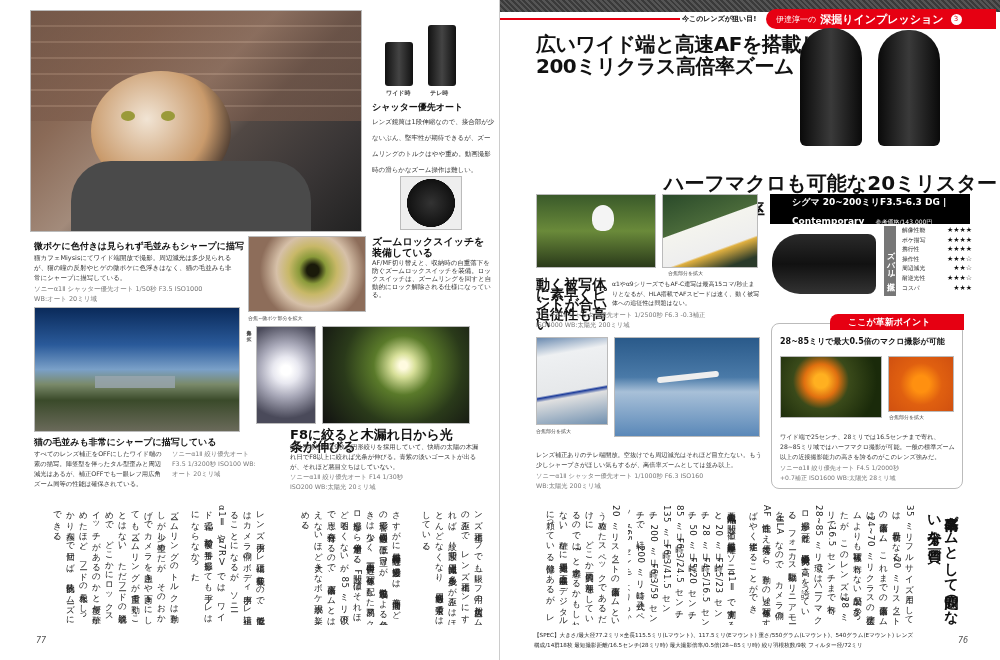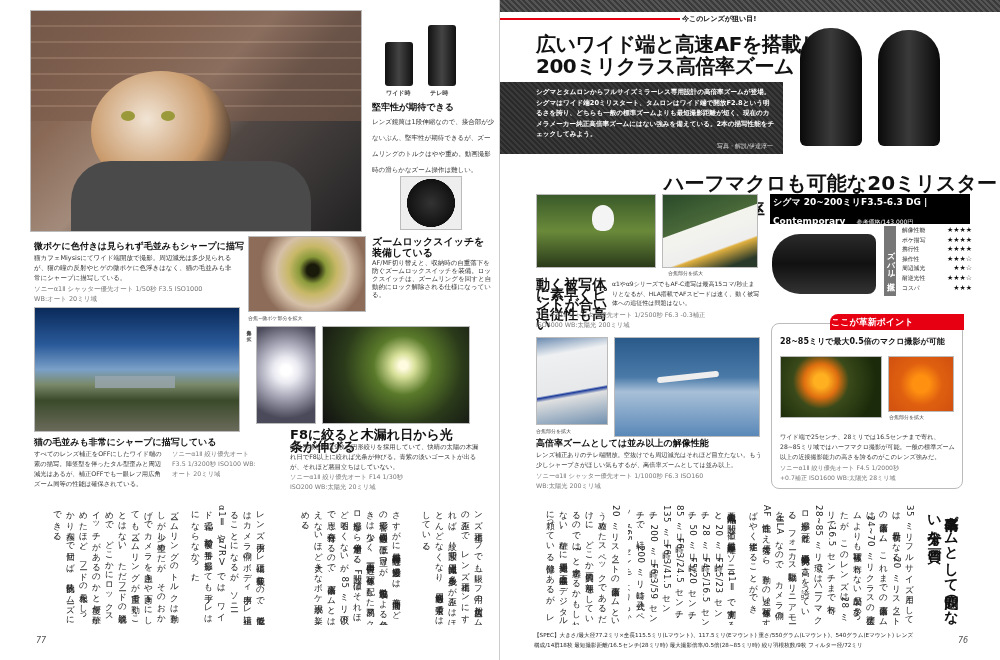--- a/index.html
+++ b/index.html
@@ -27,21 +27,21 @@
     <div style="position:absolute;left:60px;top:60px;width:140px;height:120px;border-radius:50%;background:radial-gradient(circle at 40% 40%,#f1e4d4,#c99a6b 55%,#4a3a30 80%)"></div>
     <div style="position:absolute;left:90px;top:100px;width:14px;height:10px;border-radius:50%;background:#9a9a3a"></div>
     <div style="position:absolute;left:130px;top:100px;width:14px;height:10px;border-radius:50%;background:#9a9a3a"></div>
     <div style="position:absolute;left:40px;top:150px;width:240px;height:70px;border-radius:40px 40px 0 0;background:#4a4a4a"></div>
   </div>
 
   <div style="position:absolute;left:385px;top:42px;width:28px;height:44px;background:linear-gradient(90deg,#111,#444,#111);border-radius:3px"></div>
   <div style="position:absolute;left:428px;top:25px;width:28px;height:61px;background:linear-gradient(90deg,#111,#444,#111);border-radius:3px"></div>
   <div class="tiny" style="left:386px;top:89px;font-weight:bold;font-size:6px">ワイド時</div>
   <div class="tiny" style="left:430px;top:89px;font-weight:bold;font-size:6px">テレ時</div>
-  <div class="cap-h" style="left:372px;top:101px;width:128px;font-size:9px">堅牢性が期待できる</div>
+  <div class="cap-h" style="left:372px;top:101px;width:128px;font-size:9px">シャッター優先オート</div>
   <div class="cap-t" style="left:372px;top:114px;width:124px;font-size:6.5px;line-height:16px">レンズ鏡筒は1段伸縮なので、接合部が少ないぶん、堅牢性が期待できるが、ズームリングのトルクはやや重め。動画撮影時の滑らかなズーム操作は難しい。</div>
 
   <div class="photo" style="left:400px;top:176px;width:62px;height:54px;background:radial-gradient(circle at 50% 50%,#333,#111 60%,#eee 61%)"></div>
   <div class="cap-h" style="left:372px;top:236px;width:120px;font-size:10px;line-height:11px">ズームロックスイッチを装備している</div>
   <div class="cap-t" style="left:372px;top:259px;width:124px;font-size:6.5px;line-height:8px">AF/MF切り替えと、収納時の自重落下を防ぐズームロックスイッチを装備。ロックスイッチは、ズームリングを回すと自動的にロック解除される仕様になっている。</div>
 
   <div class="cap-h" style="left:34px;top:240px;width:210px;font-size:9px">微ボケに色付きは見られず毛並みもシャープに描写</div>
   <div class="cap-t" style="left:34px;top:253px;width:200px;font-size:6.5px">猫カフェMiysisにてワイド端開放で撮影。周辺減光は多少見られるが、猫の瞳の反射やヒゲの微ボケに色浮きはなく、猫の毛並みも非常にシャープに描写している。</div>
   <div class="cap-m" style="left:34px;top:284px;width:210px;font-size:6.5px">ソニーα1Ⅱ シャッター優先オート 1/50秒 F3.5 ISO1000</div>
   <div class="cap-m" style="left:34px;top:294px;width:210px;font-size:6.5px">WB:オート 20ミリ域</div>
@@ -70,57 +70,57 @@
   <div class="vcol" style="right:318px;top:505px;height:120px;width:150px">ズームリングのトルクは動き出しが少し重めだが、そのおかげでカメラを上向きや下向きにしてもズームリングが自重で動くことはない。ただフードの着脱は固めで、どこかにロックスイッチがあるのかと何度か確かめたほど。フードの根元をしっかり掴んで回せば、比較的スムーズに着脱できる。</div>
 
   <div class="pagenum" style="left:36px;top:636px">77</div>
 </div>
 
 <div class="page right">
 
   <div style="position:absolute;left:0;top:0;width:500px;height:12px;background:repeating-linear-gradient(45deg,#3a3a3a 0 2px,#555 2px 4px)"></div>
   <div style="position:absolute;left:0;top:18px;width:180px;height:1.5px;background:#e60012"></div>
   <div style="position:absolute;left:182px;top:14px;font-size:7px;font-weight:bold;color:#111">今このレンズが狙い目!</div>
+  <div style="position:absolute;left:266px;top:9px;width:230px;height:20px;background:#e60012;border-radius:10px 0 0 10px;color:#fff;display:flex;align-items:center;padding-left:10px;gap:4px">
+    <span style="font-size:8px">伊達淳一の</span>
+    <span style="font-size:11px;font-weight:bold">深掘りインプレッション</span>
+    <span style="display:inline-block;width:11px;height:11px;border-radius:50%;background:#fff;color:#e60012;font-size:7px;text-align:center;line-height:11px;margin-left:3px">3</span>
+  </div>
 
   <div style="position:absolute;left:36px;top:33px;font-weight:bold;font-size:20px;line-height:22px;color:#111;letter-spacing:-0.5px">
     <div>広いワイド端と高速AFを搭載した</div>
     <div>200ミリクラス高倍率ズーム</div>
   </div>
 
   <div style="position:absolute;left:300px;top:28px;width:62px;height:118px;border-radius:30px 30px 6px 6px;background:linear-gradient(90deg,#0a0a0a,#3a3a3a 50%,#0a0a0a)"></div>
   <div style="position:absolute;left:378px;top:30px;width:62px;height:116px;border-radius:30px 30px 6px 6px;background:linear-gradient(90deg,#0a0a0a,#3a3a3a 50%,#0a0a0a)"></div>
 
-  <div style="position:absolute;left:0;top:82px;width:283px;height:72px;background:repeating-linear-gradient(45deg,#2a2a2a 0 2px,#3a3a3a 2px 4px);padding:5px 8px 4px 36px">
-    <div style="font-size:6.6px;line-height:10.6px;color:#fff;font-weight:bold">シグマとタムロンからフルサイズミラーレス専用設計の高倍率ズームが登場。シグマはワイド端20ミリスタート、タムロンはワイド端で開放F2.8という明るさを誇り、どちらも一般の標準ズームよりも最短撮影距離が短く、現在のカメラメーカー純正高倍率ズームにはない強みを備えている。2本の描写性能をチェックしてみよう。</div>
-    <div style="position:absolute;right:10px;bottom:3px;font-size:6px;color:#ddd">写真・解説/伊達淳一</div>
-  </div>
 
   <div style="position:absolute;left:164px;top:170px;font-weight:bold;font-size:20px;color:#111">ハーフマクロも可能な20ミリスタートの高倍率</div>
 
   <div class="photo" style="left:36px;top:194px;width:120px;height:74px;background:linear-gradient(180deg,#3a5a2a,#6a8a3a 50%,#2a3a1a)">
     <div style="position:absolute;left:55px;top:10px;width:22px;height:26px;background:#f4f4f4;border-radius:50% 50% 40% 40%"></div>
   </div>
   <div class="photo" style="left:162px;top:194px;width:96px;height:74px;background:linear-gradient(160deg,#2a4a2a,#4a6a3a 40%,#f4f4ee 41%,#eee 70%,#e0b040 72%,#2a3a2a 90%)"></div>
   <div class="tiny" style="left:168px;top:270px">合焦部分を拡大</div>
   <div class="cap-h" style="left:36px;top:279px;width:72px;font-size:14px;line-height:10px">動く被写体に素早くピントが合い追従性も高い</div>
   <div class="cap-t" style="left:112px;top:279px;width:148px;font-size:6px;line-height:9.5px">α1やα9シリーズでもAF-C連写は最高15コマ/秒止まりとなるが、HLA搭載でAFスピードは速く、動く被写体への追従性は問題はない。</div>
   <div class="cap-m" style="left:36px;top:310px;width:230px;font-size:6.3px">ソニーα1Ⅱ シャッター優先オート 1/2500秒 F6.3 -0.3補正</div>
   <div class="cap-m" style="left:36px;top:320px;width:230px;font-size:6.3px">ISO4000 WB:太陽光 200ミリ域</div>
 
   <div class="photo" style="left:36px;top:337px;width:72px;height:88px;background:linear-gradient(170deg,#6a8ab0 0%,#eef0f2 20%,#e6e8ea 60%,#1a3a9a 62%,#e0e0e0 66%,#7090b0 100%)"></div>
   <div class="tiny" style="left:36px;top:428px">合焦部分を拡大</div>
   <div class="photo" style="left:114px;top:337px;width:146px;height:100px;background:linear-gradient(180deg,#2a5a8a,#4a7aa8 40%,#a8c0d8 55%,#5a88b8 100%)">
     <div style="position:absolute;left:42px;top:36px;width:62px;height:6px;background:#eee;border-radius:3px;transform:rotate(-6deg)"></div>
   </div>
-  <div class="cap-h" style="left:36px;top:437px;width:230px;font-size:9px">高倍率ズームとしては並み以上の解像性能</div>
   <div class="cap-t" style="left:36px;top:450px;width:228px;font-size:6.2px">レンズ補正ありのテレ端開放。空抜けでも周辺減光はそれほど目立たない。もう少しシャープさがほしい気もするが、高倍率ズームとしては並み以上。</div>
   <div class="cap-m" style="left:36px;top:471px;width:230px;font-size:6.3px">ソニーα1Ⅱ シャッター優先オート 1/1000秒 F6.3 ISO160</div>
   <div class="cap-m" style="left:36px;top:481px;width:230px;font-size:6.3px">WB:太陽光 200ミリ域</div>
 
-  <div style="position:absolute;left:270px;top:194px;width:200px;height:30px;background:#000;color:#fff;padding:2px 3px">
+  <div style="position:absolute;left:270px;top:194px;width:200px;height:30px;background:#000;color:#fff;padding:2px 22px">
     <div style="font-weight:bold;font-size:9px;line-height:13px">シグマ 20~200ミリF3.5-6.3 DG |</div>
     <div style="white-space:nowrap">
       <span style="font-weight:bold;font-size:9px;line-height:13px">Contemporary</span>
       <span style="font-size:6px;margin-left:6px">参考価格/143,000円</span>
     </div>
   </div>
   <div style="position:absolute;left:272px;top:234px;width:104px;height:60px;background:linear-gradient(180deg,#2a2a2a,#111 50%,#333);border-radius:28px 8px 8px 28px"></div>
   <div style="position:absolute;left:384px;top:226px;width:12px;height:70px;background:#777;color:#fff;font-weight:bold;font-size:8px;writing-mode:vertical-rl;text-align:center;line-height:12px">ズバリ!採点</div>
   <div style="position:absolute;left:402px;top:226px;width:70px">
     <div style="display:flex;justify-content:space-between;font-size:5.8px;line-height:9.6px">
@@ -147,21 +147,21 @@
         <span>耐逆光性</span>
         <span class="stars">★★★☆</span>
       </div>
     <div style="display:flex;justify-content:space-between;font-size:5.8px;line-height:9.6px">
         <span>コスパ</span>
         <span class="stars">★★★</span>
       </div>
   </div>
 
   <div style="position:absolute;left:271px;top:323px;width:192px;height:166px;border:1px solid #bbb;border-radius:8px"></div>
-  <div style="position:absolute;left:330px;top:314px;width:134px;height:16px;background:#e60012;color:#fff;font-weight:bold;font-size:9px;line-height:16px;padding-left:1px;border-radius:8px 0 0 0">ここが革新ポイント</div>
+  <div style="position:absolute;left:330px;top:314px;width:134px;height:16px;background:#e60012;color:#fff;font-weight:bold;font-size:9px;line-height:16px;padding-left:18px;border-radius:8px 0 0 0">ここが革新ポイント</div>
   <div class="cap-h" style="left:280px;top:336px;width:180px;font-size:8px">28~85ミリで最大0.5倍のマクロ撮影が可能</div>
   <div class="photo" style="left:280px;top:356px;width:102px;height:62px;background:radial-gradient(circle at 40% 40%,#ffb020 10%,#e07010 24%,#3a4a1a 40%,#1a2a0a 80%)"></div>
   <div class="photo" style="left:388px;top:356px;width:66px;height:56px;background:radial-gradient(circle at 50% 50%,#ff9010 20%,#e06010 50%,#d05010)"></div>
   <div class="tiny" style="left:389px;top:414px">合焦部分を拡大</div>
   <div class="cap-t" style="left:280px;top:432px;width:180px;font-size:6.1px;line-height:10px">ワイド端で25センチ、28ミリでは16.5センチまで寄れ、28~85ミリ域ではハーフマクロ撮影が可能。一般の標準ズーム以上の近接撮影能力の高さを誇るのがこのレンズ強みだ。</div>
   <div class="cap-m" style="left:280px;top:463px;width:180px;font-size:6.1px">ソニーα1Ⅱ 絞り優先オート F4.5 1/2000秒</div>
   <div class="cap-m" style="left:280px;top:473px;width:180px;font-size:6.1px">+0.7補正 ISO1600 WB:太陽光 28ミリ域</div>
 
   <div class="vhead" style="right:40px;top:505px;height:120px;width:36px">高倍率ズームとして問題のない十分な画質</div>
   <div class="vcol" style="right:84px;top:505px;height:120px;width:172px">35ミリフルサイズ用としては、世界初となる20ミリスタートの高倍率ズーム。これまでの高倍率ズームは24~70ミリクラスの標準ズームよりも被写体に寄れない製品が多かったが、このレンズは28ミリで16.5センチまで寄れ、28~85ミリ域ではハーフマクロ撮影が可能と、近接撮影能力の高さを誇っている。フォーカス駆動はリニアモーターHLAなので、カメラ側のAF性能さえ優秀なら、動きの速い被写体をすばやく追従することができる。</div>

